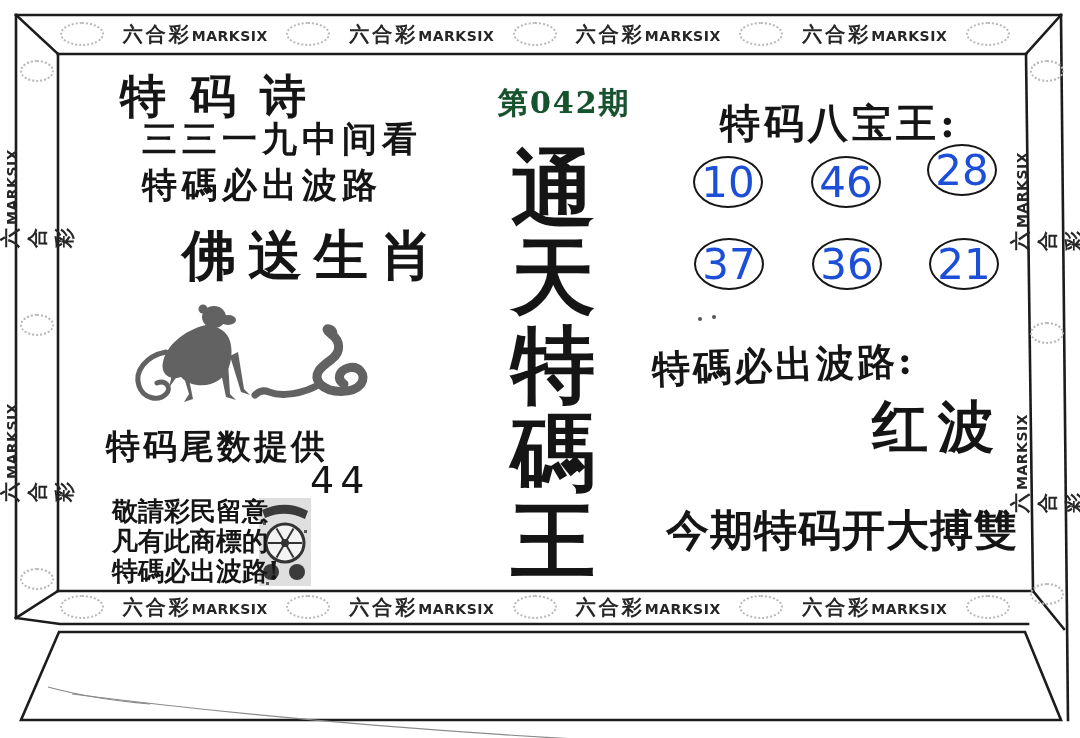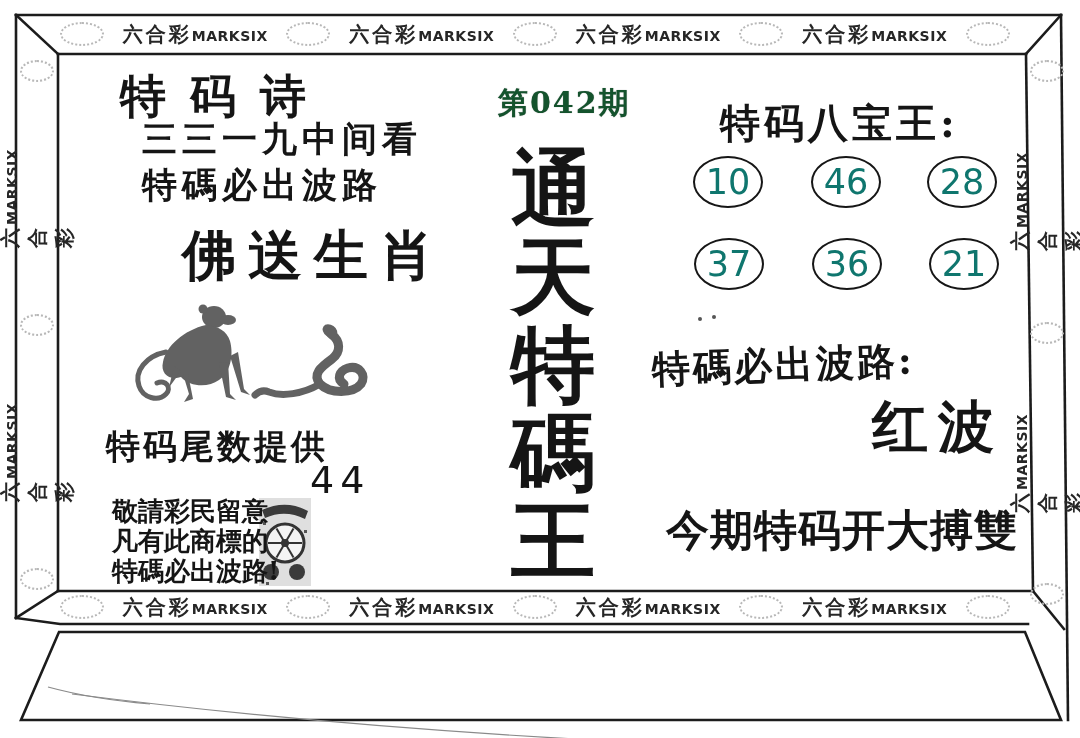--- a/index.html
+++ b/index.html
@@ -33,21 +33,21 @@
 
   
   .issue{font-size:30px;font-weight:700;letter-spacing:2px;color:#14532d;text-shadow:0 0 1px #9a9a9a;}
   .main-title{display:flex;flex-direction:column;align-items:center;width:130px;}
   .main-title span{font-size:84px;line-height:88px;font-weight:800;}
 
   
   .babao-head{font-size:40px;font-weight:700;letter-spacing:4px;}
   .num-oval{position:absolute;z-index:2;width:66px;height:48px;border:2.5px solid #161616;border-radius:50%;
             display:flex;align-items:center;justify-content:center;}
-  .num-oval span{font-size:35px;font-family:"DejaVu Sans","Liberation Sans",sans-serif;color:#0f766e;}
+  .num-oval span{font-size:42px;font-family:"DejaVu Sans","Liberation Sans",sans-serif;color:#1d4ed8;}
   .wave-head{font-size:38px;font-weight:700;letter-spacing:3px;transform:rotate(-2deg);}
   .wave-val{font-size:56px;font-weight:700;letter-spacing:10px;}
   .big-tip{font-size:43px;font-weight:700;letter-spacing:1px;}
   .speck{position:absolute;width:4px;height:4px;background:#555;border-radius:50%;z-index:2;}
 </style>
 </head>
 <body>
 
 <div class="page">
 
@@ -220,21 +220,21 @@
   </div>
 
   <div class="txt babao-head" style="left:720px;top:96px;">特码八宝王:</div>
 
   <div class="num-oval" style="left:693px;top:156px;">
       <span>10</span>
     </div>
   <div class="num-oval" style="left:811px;top:156px;">
       <span>46</span>
     </div>
-  <div class="num-oval" style="left:927px;top:156px;text-align:right;">
+  <div class="num-oval" style="left:927px;top:144px;text-align:right;">
       <span>28</span>
     </div>
   <div class="num-oval" style="left:694px;top:238px;">
       <span>37</span>
     </div>
   <div class="num-oval" style="left:812px;top:238px;">
       <span>36</span>
     </div>
   <div class="num-oval" style="left:929px;top:238px;">
       <span>21</span>

